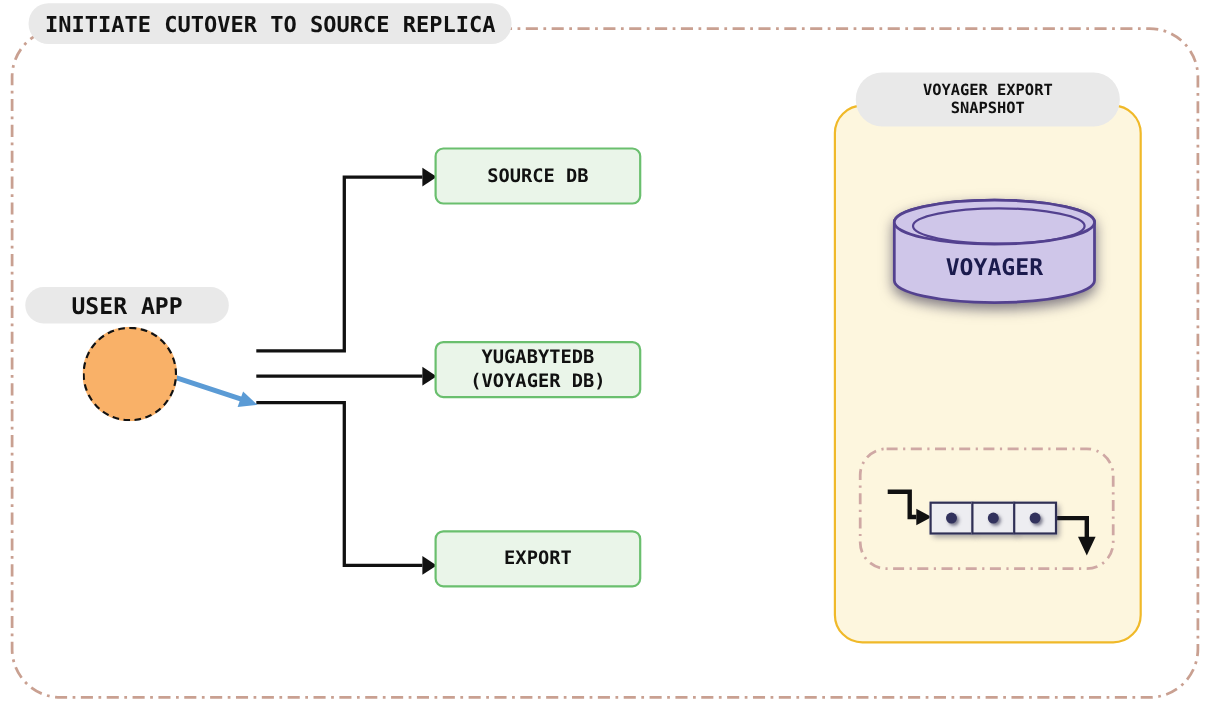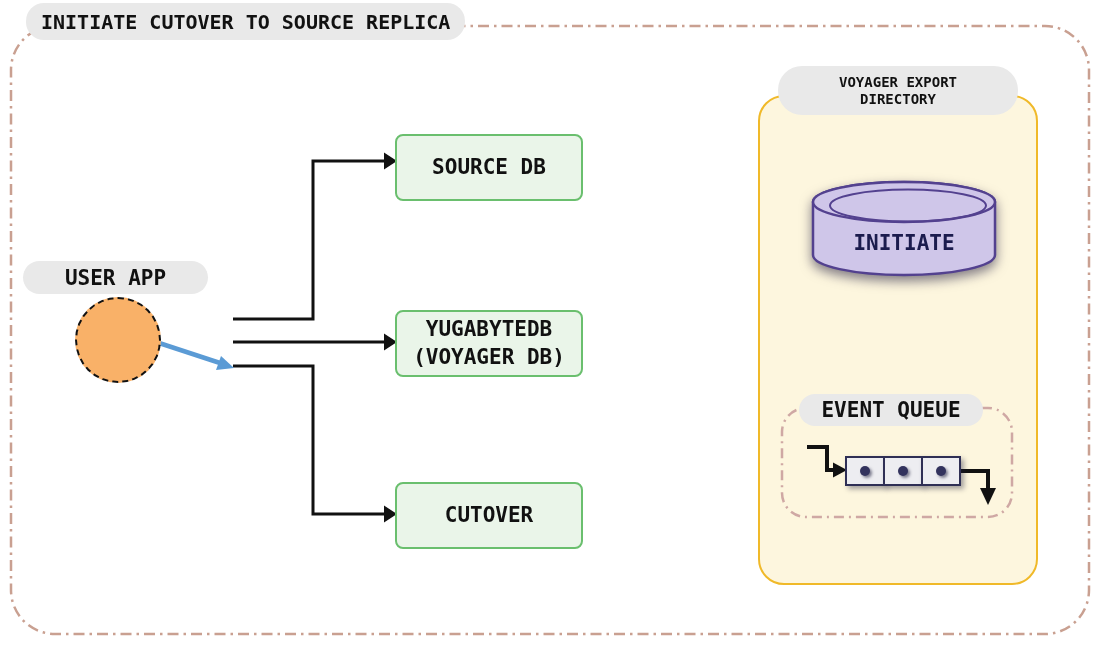--- a/index.html
+++ b/index.html
@@ -40,26 +40,26 @@
   .event-queue-pill { left:799px; top:394px; width:184px; height:32px; font-size:21px; border-radius:16px; }
 
   .user-circle {
     position:absolute; z-index:4; left:75px; top:297px;
     width:86px; height:86px; border-radius:50%;
     background:var(--circle_orange);
     border:2.5px dashed #111;
   }
 
   .db-box {
-    position:absolute; z-index:4; left:395px; width:188px; height:67px;
+    position:absolute; z-index:4; left:395px; width:188px; height:52px;
     background:var(--green_box_bg);
     border:2px solid var(--green_box_border);
     border-radius:8px;
     display:flex; flex-direction:column; align-items:center; justify-content:center;
-    font-size:21px; font-weight:bold; color:var(--text); line-height:1.3;
+    font-size:17px; font-weight:bold; color:var(--text); line-height:1.3;
     text-align:center; white-space:nowrap;
   }
   .db-box-1 { top:134px; }
   .db-box-2 { top:310px; }
   .db-box-3 { top:482px; }
 
   .voyager-panel {
     position:absolute; z-index:2; left:758px; top:95px; width:280px; height:490px;
     background:var(--panel_bg);
     border:2.5px solid var(--panel_border);
@@ -118,50 +118,47 @@
   <div class="user-circle"></div>
 
   <div class="db-box db-box-1">
     <span>SOURCE DB</span>
   </div>
   <div class="db-box db-box-2">
     <span>YUGABYTEDB</span>
     <span>(VOYAGER DB)</span>
   </div>
   <div class="db-box db-box-3">
-    <span>CUTOVER</span>
+    <span>EXPORT</span>
   </div>
 
   <div class="voyager-panel"></div>
   <div class="pill voyager-pill">
     <span>VOYAGER EXPORT</span>
-    <span>DIRECTORY</span>
+    <span>SNAPSHOT</span>
   </div>
 
   <svg id="fg-svg" class="layer" width="1101" height="647" viewBox="0 0 1101 647">
     <g class="cyl-shadow">
       <path class="cyl-fill" d="M 813 202 A 91 20 0 0 1 995 202 L 995 255 A 91 20 0 0 1 813 255 Z"></path>
       <ellipse class="cyl-fill" cx="904" cy="202" rx="91" ry="20"></ellipse>
       <ellipse class="cyl-line" cx="908" cy="205.5" rx="78" ry="16"></ellipse>
     </g>
 
     <rect class="queue-rect" x="782" y="408" width="230" height="109" rx="24"></rect>
 
     <path class="queue-arrow" d="M 807 447 H 827 V 470 H 833"></path>
     <polygon class="queue-head" points="847,470 833,462.5 833,477.5"></polygon>
 
     <path class="queue-arrow" d="M 958 471 H 988 V 489"></path>
     <polygon class="queue-head" points="988,505 980,488 996,488"></polygon>
   </svg>
 
-  <div class="snapshot-label">INITIATE</div>
+  <div class="snapshot-label">VOYAGER</div>
 
-  <div class="pill event-queue-pill">
-    <span>EVENT QUEUE</span>
-  </div>
   <div class="queue-cells">
       <div class="qcell">
         <span class="qdot"></span>
       </div>
       <div class="qcell">
         <span class="qdot"></span>
       </div>
       <div class="qcell">
         <span class="qdot"></span>
       </div>

